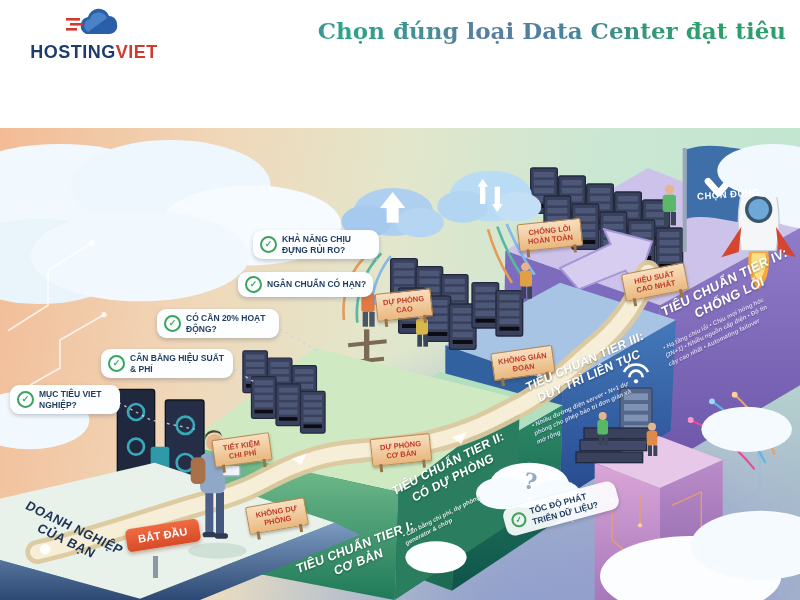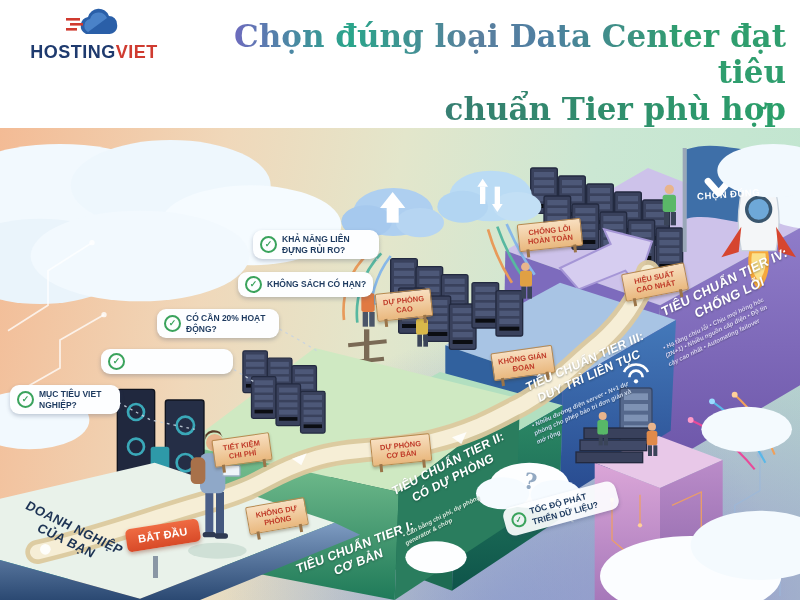--- a/index.html
+++ b/index.html
@@ -6,21 +6,21 @@
   #stage{position:relative;width:800px;height:600px;overflow:hidden;background:#fff;
          font-family:"Liberation Sans",sans-serif;}
   
   #header{position:absolute;left:0;top:0;width:800px;height:128px;background:#ffffff;z-index:3;}
   #logo{position:absolute;left:14px;top:8px;width:160px;text-align:center;}
   #logo .cloud{display:block;margin:0 auto;}
   #logo .word{font-size:18px;font-weight:bold;letter-spacing:.5px;}
   #logo .p1{color:#1e3a6e;}
   #logo .p2{color:#cf3b30;}
   #title{position:absolute;right:14px;top:18px;width:575px;text-align:right;
-         font-family:"DejaVu Serif",serif;font-weight:bold;font-size:31px;line-height:1.17;}
+         font-family:"DejaVu Serif",serif;font-weight:bold;font-size:23px;line-height:1.17;}
   #title .grad1{background:linear-gradient(90deg,#7b5fc8 0%,#2aa58a 24%,#5a7f9e 46%,#4f7fa2 58%,#2f9e6e 82%,#2f9e6e 100%);
         -webkit-background-clip:text;background-clip:text;color:transparent;display:block;}
   #title .grad2{background:linear-gradient(90deg,#4f7fa2 0%,#35806f 45%,#2aa06a 100%);
         -webkit-background-clip:text;background-clip:text;color:transparent;display:block;}
   
   #bg{position:absolute;left:0;top:128px;width:800px;height:472px;z-index:0;
       background:
         radial-gradient(ellipse at 88% 100%, rgba(122,106,200,.55), transparent 48%),
         radial-gradient(ellipse at 62% 108%, rgba(86,118,200,.45), transparent 42%),
         linear-gradient(100deg,#f3bb95 0%,#f0d8ba 26%,#e3e6cb 46%,#cbe7d3 68%,#bfe5cf 100%);}
@@ -367,32 +367,33 @@
         <rect x="490" y="334" width="3" height="8" fill="#3a4458"></rect>
   </g>
   </svg>
 
   <div class="ov pill" style="left:10px;top:385px;width:96px">
     <span class="chk">✓</span>
     <span>MỤC TIÊU VIET NGHIỆP?</span>
     </div>
   <div class="ov pill" style="left:101px;top:349px;width:118px">
     <span class="chk">✓</span>
+    <span>CÂN BẰNG HIỆU SUẤT &amp; PHÍ</span>
     </div>
   <div class="ov pill" style="left:157px;top:309px;width:108px">
     <span class="chk">✓</span>
     <span>CÓ CẦN 20% HOẠT ĐỘNG?</span>
     </div>
   <div class="ov pill" style="left:238px;top:272px;white-space:nowrap">
     <span class="chk">✓</span>
-    <span>KHÔNG SÁCH CÓ HẠN?</span>
+    <span>NGÂN CHUẨN CÓ HẠN?</span>
     </div>
   <div class="ov pill" style="left:253px;top:230px;width:112px">
     <span class="chk">✓</span>
-    <span>KHẢ NĂNG LIÊN ĐỰNG RỦI RO?</span>
+    <span>KHẢ NĂNG CHỊU ĐỰNG RỦI RO?</span>
     </div>
   <div class="ov pill" style="left:503px;top:494px;width:102px;transform:rotate(-15deg);background:rgba(253,254,255,.92)">
     <span class="chk" style="width:11px;height:11px;font-size:8px;line-height:11px">✓</span>
     <span>TỐC ĐỘ PHÁT TRIỂN DỮ LIỆU?</span>
     </div>
 
   <div class="ov sign" style="left:213px;top:436px;width:48px;transform:rotate(-8deg)">TIẾT KIỆM CHI PHÍ</div>
   <div class="ov sign" style="left:247px;top:502px;width:50px;transform:rotate(-10deg)">KHÔNG DỰ PHÒNG</div>
   <div class="ov sign" style="left:371px;top:436px;width:50px;transform:rotate(-6deg)">DỰ PHÒNG CƠ BẢN</div>
   <div class="ov sign" style="left:376px;top:291px;width:46px;transform:rotate(-6deg)">DỰ PHÒNG CAO</div>
@@ -435,17 +436,16 @@
         <rect x="4" y="10" width="14" height="2.6" fill="#d03a2f"></rect>
         <rect x="8" y="15" width="13" height="2.6" fill="#d03a2f"></rect>
         <rect x="4" y="20" width="11" height="2.6" fill="#d03a2f"></rect>
       </svg>
       <span class="word">
         <span class="p1">HOSTING</span><span class="p2">VIET</span>
       </span>
     </div>
     <div id="title">
       <span class="grad1">Chọn đúng loại Data Center đạt tiêu</span>
-      <span class="grad2">chuẩn Tier phù hợp</span>
     </div>
   </div>
 
 </div>
 
 </body></html>

